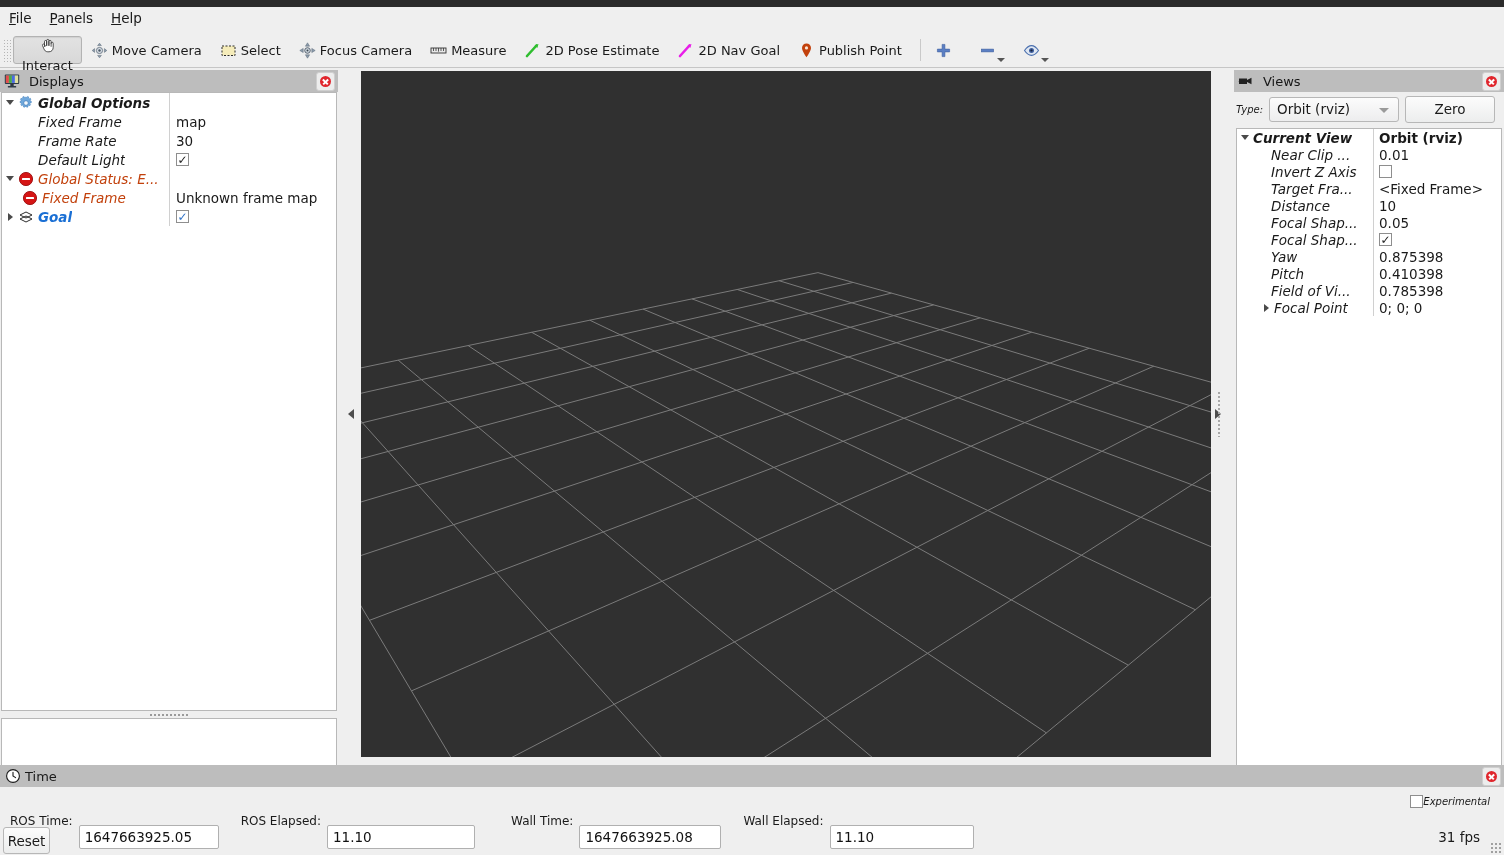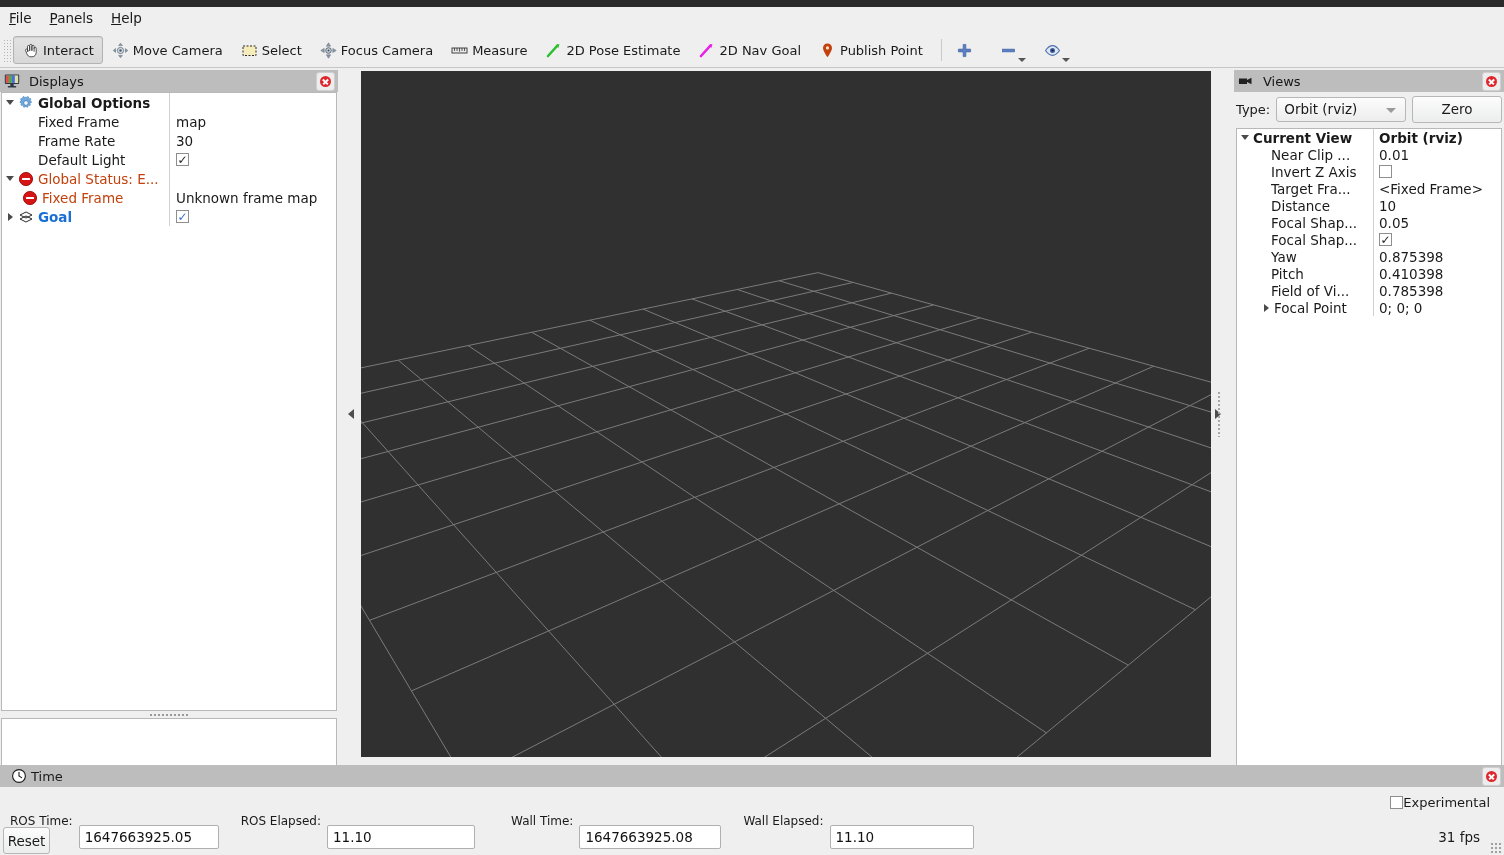--- a/index.html
+++ b/index.html
@@ -60,20 +60,21 @@
     font-size: 13px; color: #1a1a1a;
     white-space: nowrap;
     cursor: default;
     background: transparent;
     flex: 0 0 auto;
   }
   .tbbtn.checked {
     background: linear-gradient(#e2e2e2,#d8d8d8);
     border: 1px solid #b3b3b3;
     box-shadow: inset 0 1px 1px rgba(0,0,0,.08);
+    flex-direction: column;
   }
   .tbsep {
     width: 1px; height: 22px; background: #c9c9c9; margin: 0 9px;
     flex: 0 0 auto;
   }
   .tbicon { width: 17px; height: 17px; display: inline-block; flex: 0 0 auto; }
   .tbicon svg { display: block; }
   .zoombtn {
     position: relative; display: flex; align-items: center; justify-content: center;
     width: 26px; height: 26px; border: 1px solid transparent; border-radius: 3px;
@@ -152,21 +153,21 @@
   .twisty.open i {
     border-left: 4.5px solid transparent; border-right: 4.5px solid transparent;
     border-top: 5px solid #4a4a4a;
   }
   .twisty.closed i {
     border-top: 4.5px solid transparent; border-bottom: 4.5px solid transparent;
     border-left: 5px solid #4a4a4a;
   }
   .ticon { width: 16px; height: 16px; margin-right: 4px; flex: 0 0 auto; }
   .ticon svg { display:block; }
-  .tr-text { overflow: hidden; text-overflow: clip; white-space: nowrap; }
+  .tr-text { overflow: hidden; text-overflow: clip; white-space: nowrap; font-style: italic; }
   .bold { font-weight: bold; }
   .err { color: #c2410c; }
   .blue { color: #1a6fd4; font-weight: bold; }
   .chk {
     width: 13px; height: 13px; border: 1px solid #8e8e8e; background: #fff;
     display: inline-flex; align-items: center; justify-content: center;
     font-size: 12px; line-height: 1; box-sizing: border-box;
   }
   .chk.on::after { content: "✓"; color: #222; font-size: 12px; line-height: 12px; }
   .chk.onblue::after { content: "✓"; color: #2f72c7; font-size: 12px; line-height: 12px; }
@@ -235,21 +236,21 @@
 
   
   #views-dock {
     position: absolute; left: 1234px; top: 70px; width: 270px; height: 686px;
     background: #efefef;
   }
   #views-typerow {
     position: absolute; left: 2px; top: 26px; width: 266px; height: 26px;
     display: flex; align-items: center; gap: 6px;
   }
-  .lbl { font-size: 13px; color: #1a1a1a; }
+  .lbl { font-size: 10px; color: #1a1a1a; font-style: italic; }
   .combo {
     position: relative; width: 130px; height: 25px;
     background: linear-gradient(#fcfcfc,#ededee);
     border: 1px solid #b7b7b7; border-radius: 3px;
     display: flex; align-items: center; padding-left: 7px;
     font-size: 13.5px; box-sizing: border-box; cursor: default;
   }
   .combo .cb-arrow {
     position: absolute; right: 9px; top: 10px;
     width: 0; height: 0;
@@ -280,21 +281,21 @@
   }
 
   
   #time-panel {
     position: absolute; left: 0; top: 765px; width: 1504px; height: 90px;
     background: #efefef;
   }
   #time-title {
     position: absolute; left:0; top: 0; width: 1504px; height: 22px;
     background: #bdbdbd;
-    display: flex; align-items: center; padding-left: 11px; box-sizing: border-box;
+    display: flex; align-items: center; padding-left: 5px; box-sizing: border-box;
   }
   #time-fields {
     position: absolute; left: 10px; top: 28px;
     display: flex; align-items: center;
   }
   .tf-label { font-size: 12px; margin-right: 6px; white-space: nowrap; }
   .tf-input {
     height: 24px; background: #ffffff; border: 1px solid #b0b0b0;
     border-radius: 2px; font-size: 13.5px; padding: 0 5px;
     box-sizing: border-box; color: #111;

